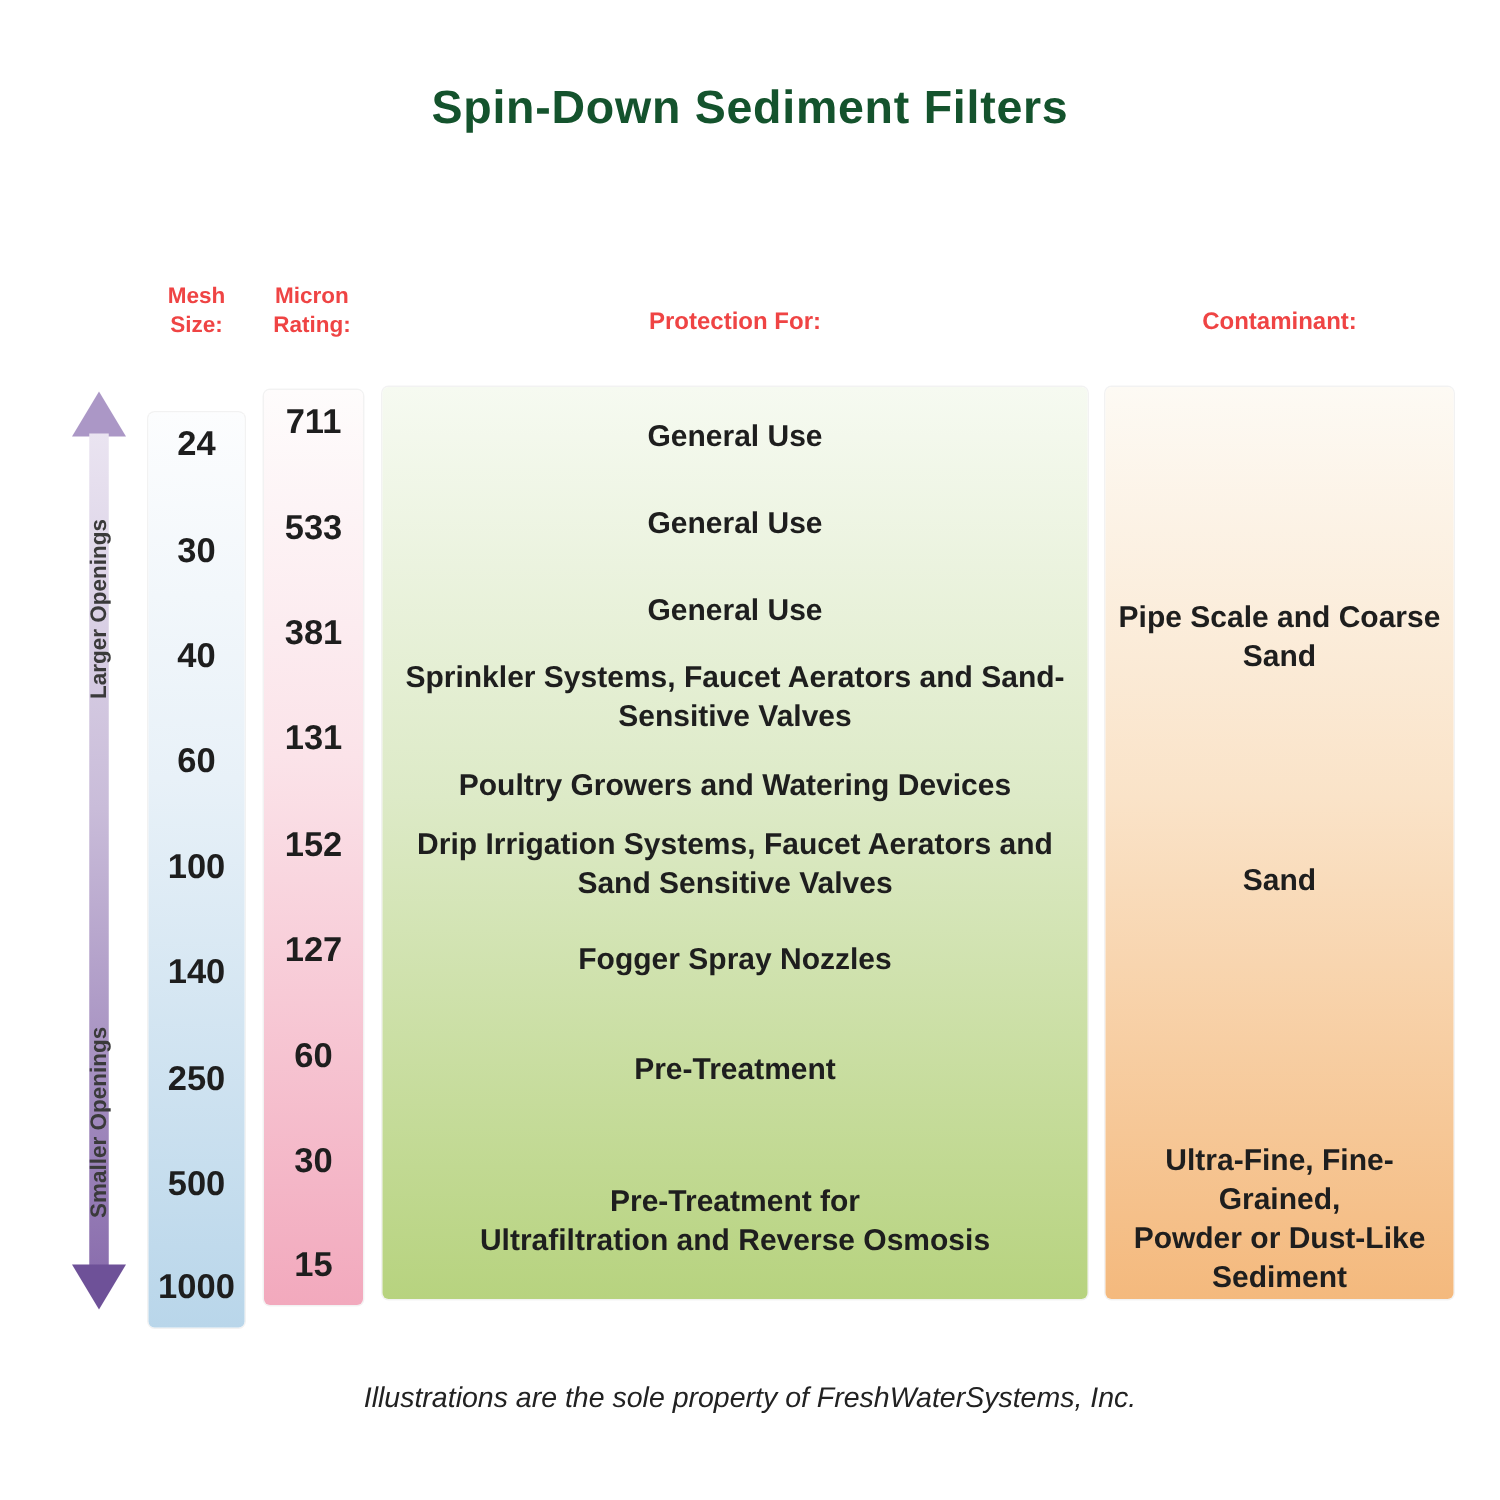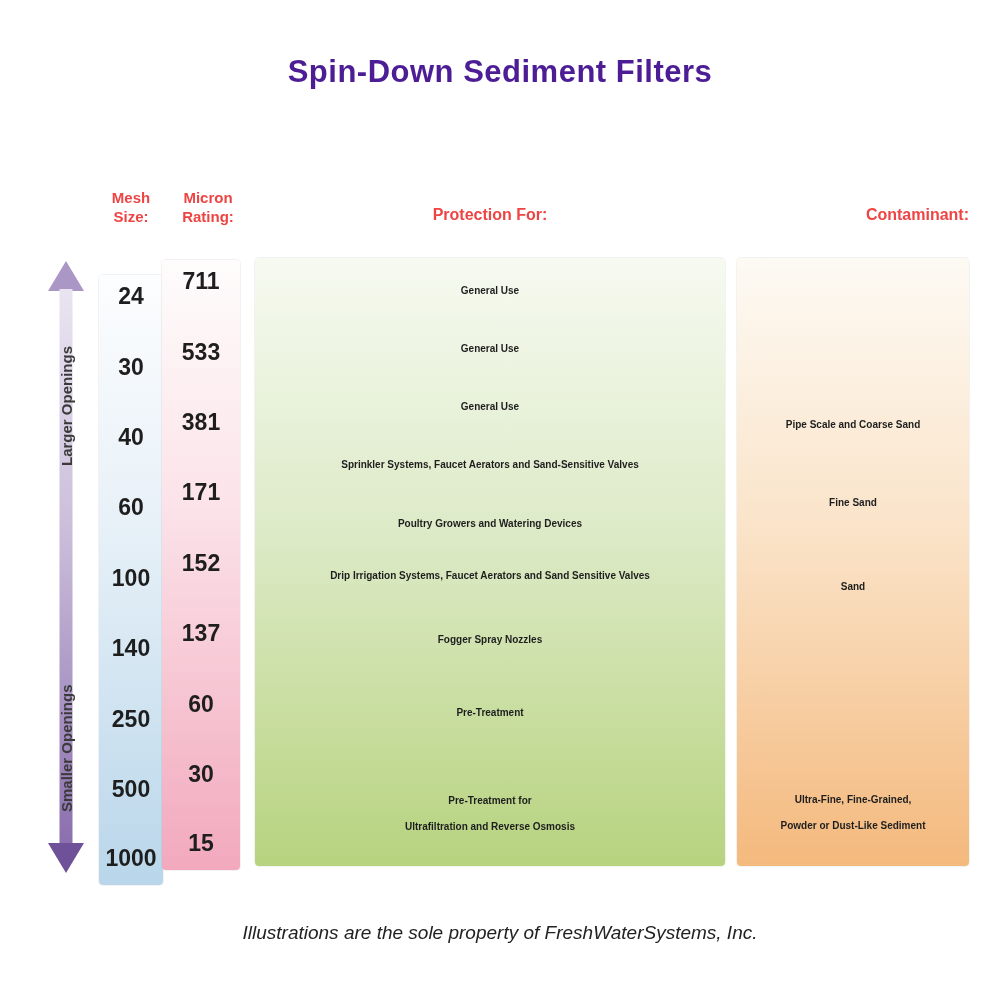--- a/index.html
+++ b/index.html
@@ -1,43 +1,43 @@
 <!DOCTYPE html>
 <html><head>
 <meta charset="utf-8">
 <style>
   html,body { margin:0; padding:0; background:#ffffff; }
   body { width:1000px; height:1000px; font-family:"Liberation Sans", sans-serif; }
   .stage { position:relative; width:1000px; height:1000px; background:#fff; overflow:hidden; }
 
   .title { position:absolute; top:54px; left:0; width:100%; text-align:center;
-           font-size:31px; font-weight:bold; color:#4c1d95; letter-spacing:0.5px; }
+           font-size:31px; font-weight:bold; color:#14532d; letter-spacing:0.5px; }
 
   .hdr { position:absolute; font-weight:bold; color:#ef4444; text-align:center;
          white-space:pre-line; font-size:15px; line-height:19px; }
   .hdr-mesh { left:99px; top:188px; width:64px; }
   .hdr-micron { left:172px; top:188px; width:72px; }
   .hdr-protection { left:255px; top:205px; width:470px; font-size:16px; }
-  .hdr-contaminant { left:737px; top:205px; width:232px; font-size:16px;text-align:right; }
+  .hdr-contaminant { left:737px; top:205px; width:232px; font-size:16px; }
 
   .col { position:absolute; border-radius:4px; box-shadow:0 0 0 1px rgba(0,0,0,0.05); }
   .col-mesh { left:99px; top:275px; width:64px; height:610px;
       background:linear-gradient(180deg,#fcfdfe 0%, #e8f1f8 40%, #b9d6ea 100%); }
-  .col-micron { left:162px; top:260px; width:78px; height:610px;
+  .col-micron { left:176px; top:260px; width:66px; height:610px;
       background:linear-gradient(180deg,#fefcfc 0%, #fbe3e9 40%, #f2a9bd 100%); }
   .col-protection { left:255px; top:258px; width:470px; height:608px;
       background:linear-gradient(180deg,#f6faf1 0%, #ddeac7 45%, #b7d37f 100%); }
   .col-contaminant { left:737px; top:258px; width:232px; height:608px;
       background:linear-gradient(180deg,#fdfaf4 0%, #fae3c8 45%, #f4b97d 100%); }
 
   .cell { position:absolute; left:0; width:100%; text-align:center;
           transform:translateY(-50%); color:#1e1e1e; font-weight:bold;
           white-space:pre-line; }
   .num { font-size:23px; }
-  .txt { font-size:10px; line-height:26px; padding:0 4px; box-sizing:border-box; }
+  .txt { font-size:20px; line-height:26px; padding:0 4px; box-sizing:border-box; }
 
   .arrow { position:absolute; left:47px; top:261px; width:38px; height:612px; }
   .arrow .head { position:absolute; left:50%; transform:translateX(-50%);
                  width:0; height:0; border-left:18px solid transparent;
                  border-right:18px solid transparent; }
   .arrow .head.up { top:0; border-bottom:30px solid #ab97c6; }
   .arrow .head.down { bottom:0; border-top:30px solid #6e5198; }
   .arrow .shaft { position:absolute; left:50%; transform:translateX(-50%);
                   top:28px; bottom:28px; width:13px;
                   background:linear-gradient(180deg,#eae4f1 0%, #c9bcd9 45%, #8b6fae 100%); }
@@ -81,44 +81,43 @@
     <div class="cell num" style="top:373px">140</div>
     <div class="cell num" style="top:444px">250</div>
     <div class="cell num" style="top:514px">500</div>
     <div class="cell num" style="top:583px">1000</div>
   </div>
 
   <div class="col col-micron">
     <div class="cell num" style="top:21px">711</div>
     <div class="cell num" style="top:92px">533</div>
     <div class="cell num" style="top:162px">381</div>
-    <div class="cell num" style="top:232px">171</div>
+    <div class="cell num" style="top:232px">131</div>
     <div class="cell num" style="top:303px">152</div>
-    <div class="cell num" style="top:373px">137</div>
+    <div class="cell num" style="top:373px">127</div>
     <div class="cell num" style="top:444px">60</div>
     <div class="cell num" style="top:514px">30</div>
     <div class="cell num" style="top:583px">15</div>
   </div>
 
   <div class="col col-protection">
     <div class="cell txt" style="top:33px">General Use</div>
     <div class="cell txt" style="top:91px">General Use</div>
     <div class="cell txt" style="top:149px">General Use</div>
     <div class="cell txt" style="top:207px">Sprinkler Systems,  Faucet Aerators  and  Sand-Sensitive Valves</div>
     <div class="cell txt" style="top:266px">Poultry Growers  and  Watering Devices</div>
     <div class="cell txt" style="top:318px">Drip Irrigation Systems, Faucet Aerators and Sand Sensitive Valves</div>
     <div class="cell txt" style="top:382px">Fogger Spray Nozzles</div>
     <div class="cell txt" style="top:455px">Pre-Treatment</div>
     <div class="cell txt" style="top:556px">Pre-Treatment for
 Ultrafiltration  and  Reverse Osmosis</div>
   </div>
 
   <div class="col col-contaminant">
     <div class="cell txt" style="top:167px">Pipe Scale and Coarse Sand</div>
-    <div class="cell txt" style="top:245px">Fine Sand</div>
     <div class="cell txt" style="top:329px">Sand</div>
     <div class="cell txt" style="top:555px">Ultra-Fine, Fine-Grained,
 Powder or Dust-Like Sediment</div>
   </div>
 
   <div class="footer">Illustrations are the sole property of FreshWaterSystems, Inc.</div>
 
 </div>
 
 </body></html>

